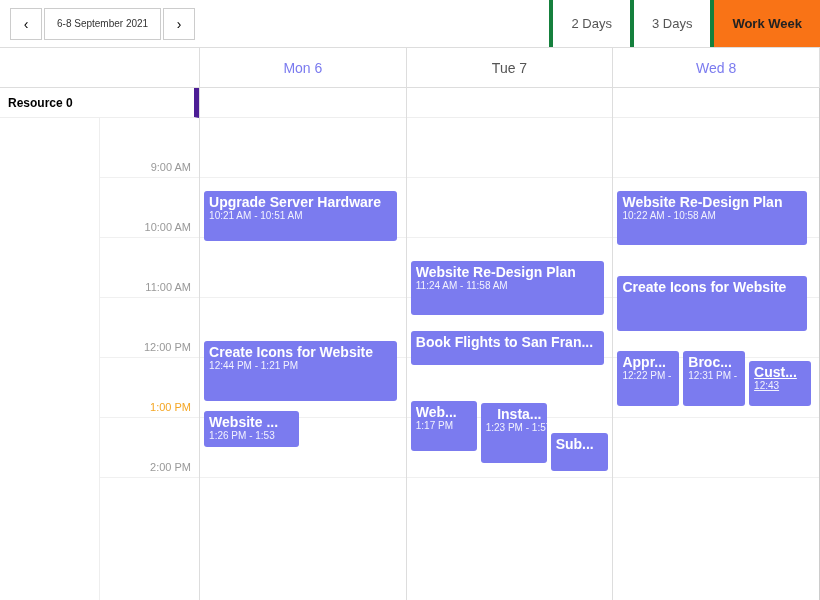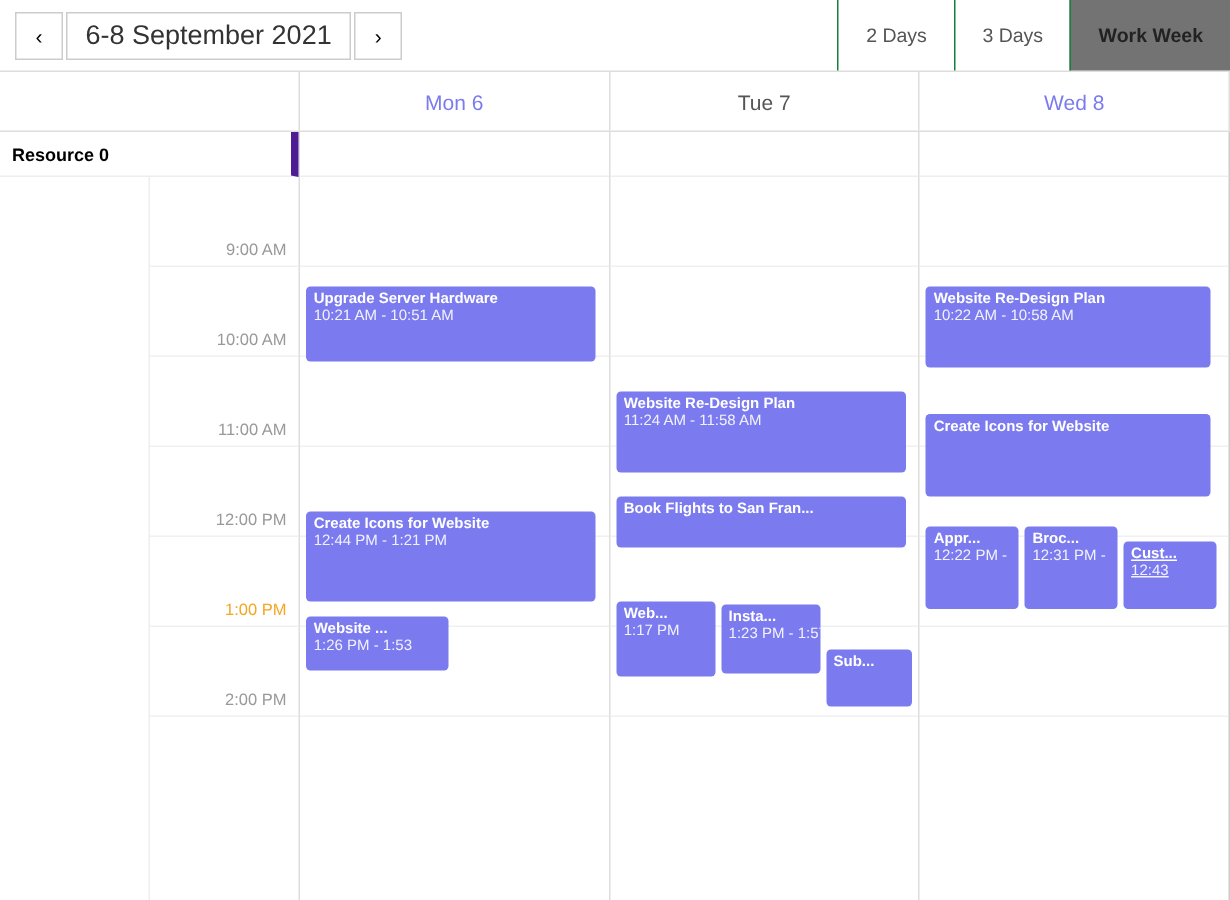--- a/index.html
+++ b/index.html
@@ -18,40 +18,40 @@
       border: 1px solid #ccc;
       background: #fff;
       cursor: pointer;
       font-size: 14px;
       display: flex; align-items: center; justify-content: center;
       margin: 0 2px;
     }
     .date-range {
       padding: 4px 12px;
       border: 1px solid #ccc;
-      font-size: 18px;
+      font-size: 10px;
       color: #333;
       height: 32px;
       display: flex; align-items: center;
     }
     .view-tabs {
       margin-left: auto;
       display: flex;
       height: 100%;
     }
     .view-tab {
       padding: 0 18px;
       display: flex; align-items: center;
       font-size: 13px;
       color: #555;
       cursor: pointer;
-      border-left: 1px solid #15803d;
+      border-left: 4px solid #15803d;
     }
     .view-tab.active {
-      background: #737373;
+      background: #f97316;
       font-weight: bold;
       color: #222;
     }
 
     
     .calendar {
       display: flex;
       flex-direction: column;
       height: 552px;
     }
@@ -111,21 +111,21 @@
     .event {
       position: absolute;
       background: #7b7bef;
       color: #fff;
       border-radius: 3px;
       padding: 3px 5px;
       font-size: 11px;
       overflow: hidden;
       z-index: 2;
     }
-    .event-title { font-weight: bold; font-size: 10px; white-space: nowrap; overflow: hidden; text-overflow: ellipsis; }
+    .event-title { font-weight: bold; font-size: 14px; white-space: nowrap; overflow: hidden; text-overflow: ellipsis; }
     .event-time { font-size: 10px; opacity: 0.9; white-space: nowrap; }
 
     .col-wed { border-right: 1px solid #ccc; }
 
     
     .grid-body::-webkit-scrollbar { width: 8px; }
     .grid-body::-webkit-scrollbar-thumb { background: #ccc; border-radius: 4px; }
 
     .nav-area { display: flex; align-items: center; padding-left: 8px; }
   </style>
@@ -211,21 +211,21 @@
           <div class="event-time">11:24 AM - 11:58 AM</div>
         </div>
         <div class="event" style="top:213px; height:34px; left:2%; width:94%;">
           <div class="event-title">Book Flights to San Fran...</div>
           <div class="event-time"></div>
         </div>
         <div class="event" style="top:283px; height:50px; left:2%; width:32%;">
           <div class="event-title">Web...</div>
           <div class="event-time">1:17 PM</div>
         </div>
-        <div class="event" style="top:285px; height:46px; left:36%; width:32%;">
+        <div class="event" style="top:285px; height:60px; left:36%; width:32%;text-align:right;">
           <div class="event-title">Insta...</div>
           <div class="event-time">1:23 PM - 1:57</div>
         </div>
         <div class="event" style="top:315px; height:38px; left:70%; width:28%;">
           <div class="event-title">Sub...</div>
         </div>
       </div>
     </div>
 
     <div class="day-col col-wed">

